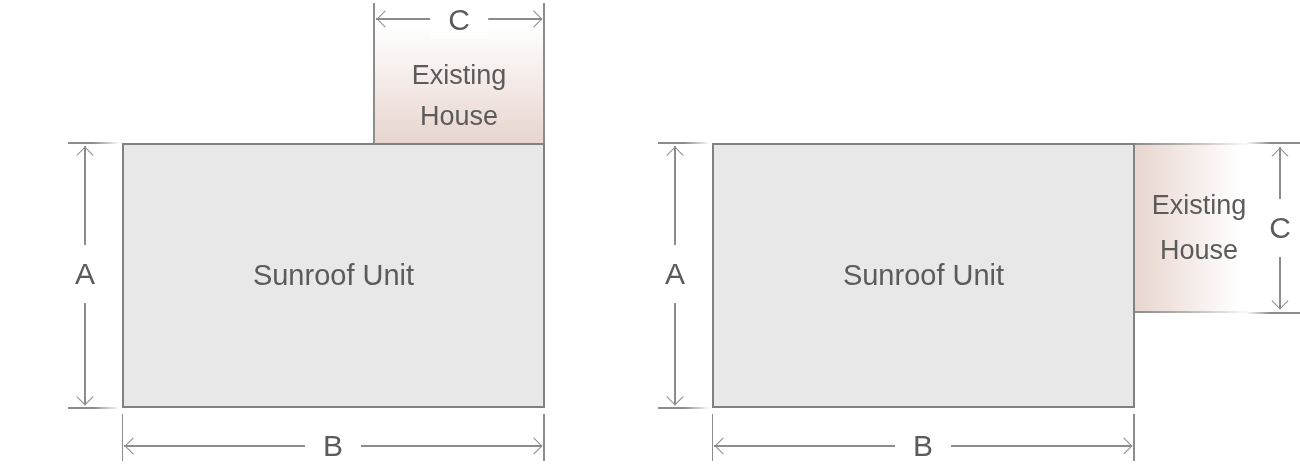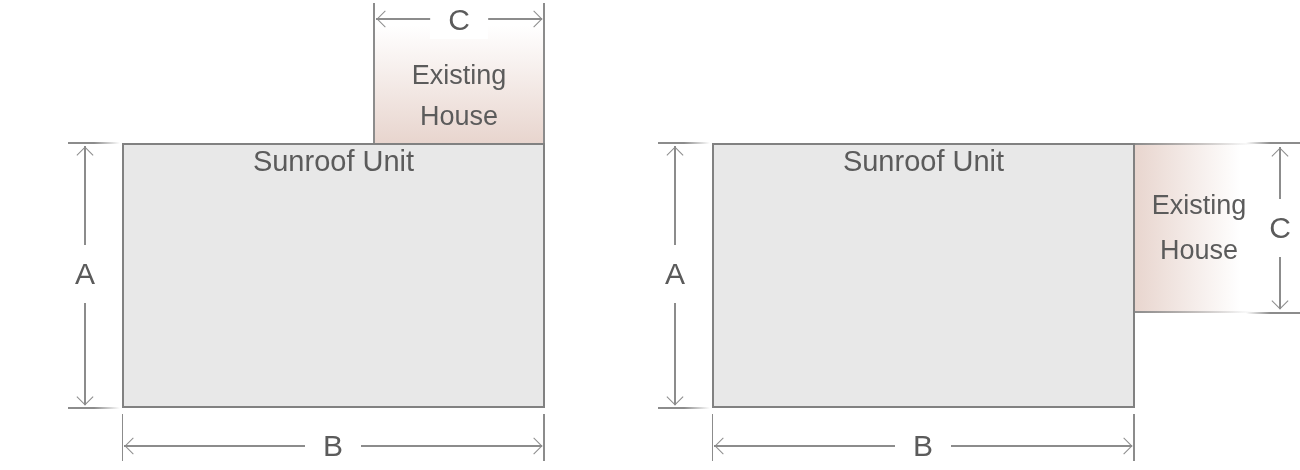--- a/index.html
+++ b/index.html
@@ -7,21 +7,21 @@
          font-family:"Liberation Sans","DejaVu Sans",sans-serif; }
   .canvas { position:relative; width:1300px; height:470px; background:#ffffff; }
   .diagram { position:absolute; top:0; width:650px; height:470px; }
   .diagram.left { left:0; }
   .diagram.right { left:650px; }
 
   .box { position:absolute; box-sizing:border-box; }
 
   
   .sunroof { border:2px solid #818181; background:#e8e8e8;
-             display:flex; align-items:flex-start; justify-content:center; }
+             display:flex; align-items:center; justify-content:center; }
   .sunroof-label { font-size:29px; color:#5b5b5b; }
 
   
   .house-top { border-left:2px solid #8c8c8c; border-right:2px solid #8c8c8c;
                background:linear-gradient(to bottom,#ffffff 16%,#e8d5ce 100%); }
   .house-top-text { position:absolute; left:0; right:0; bottom:6px;
                     text-align:center; font-size:27px; line-height:41px; color:#5b5b5b; }
 
   
   .house-right { background:linear-gradient(to right,#e8d5ce 0%,rgba(255,255,255,0) 82%);

